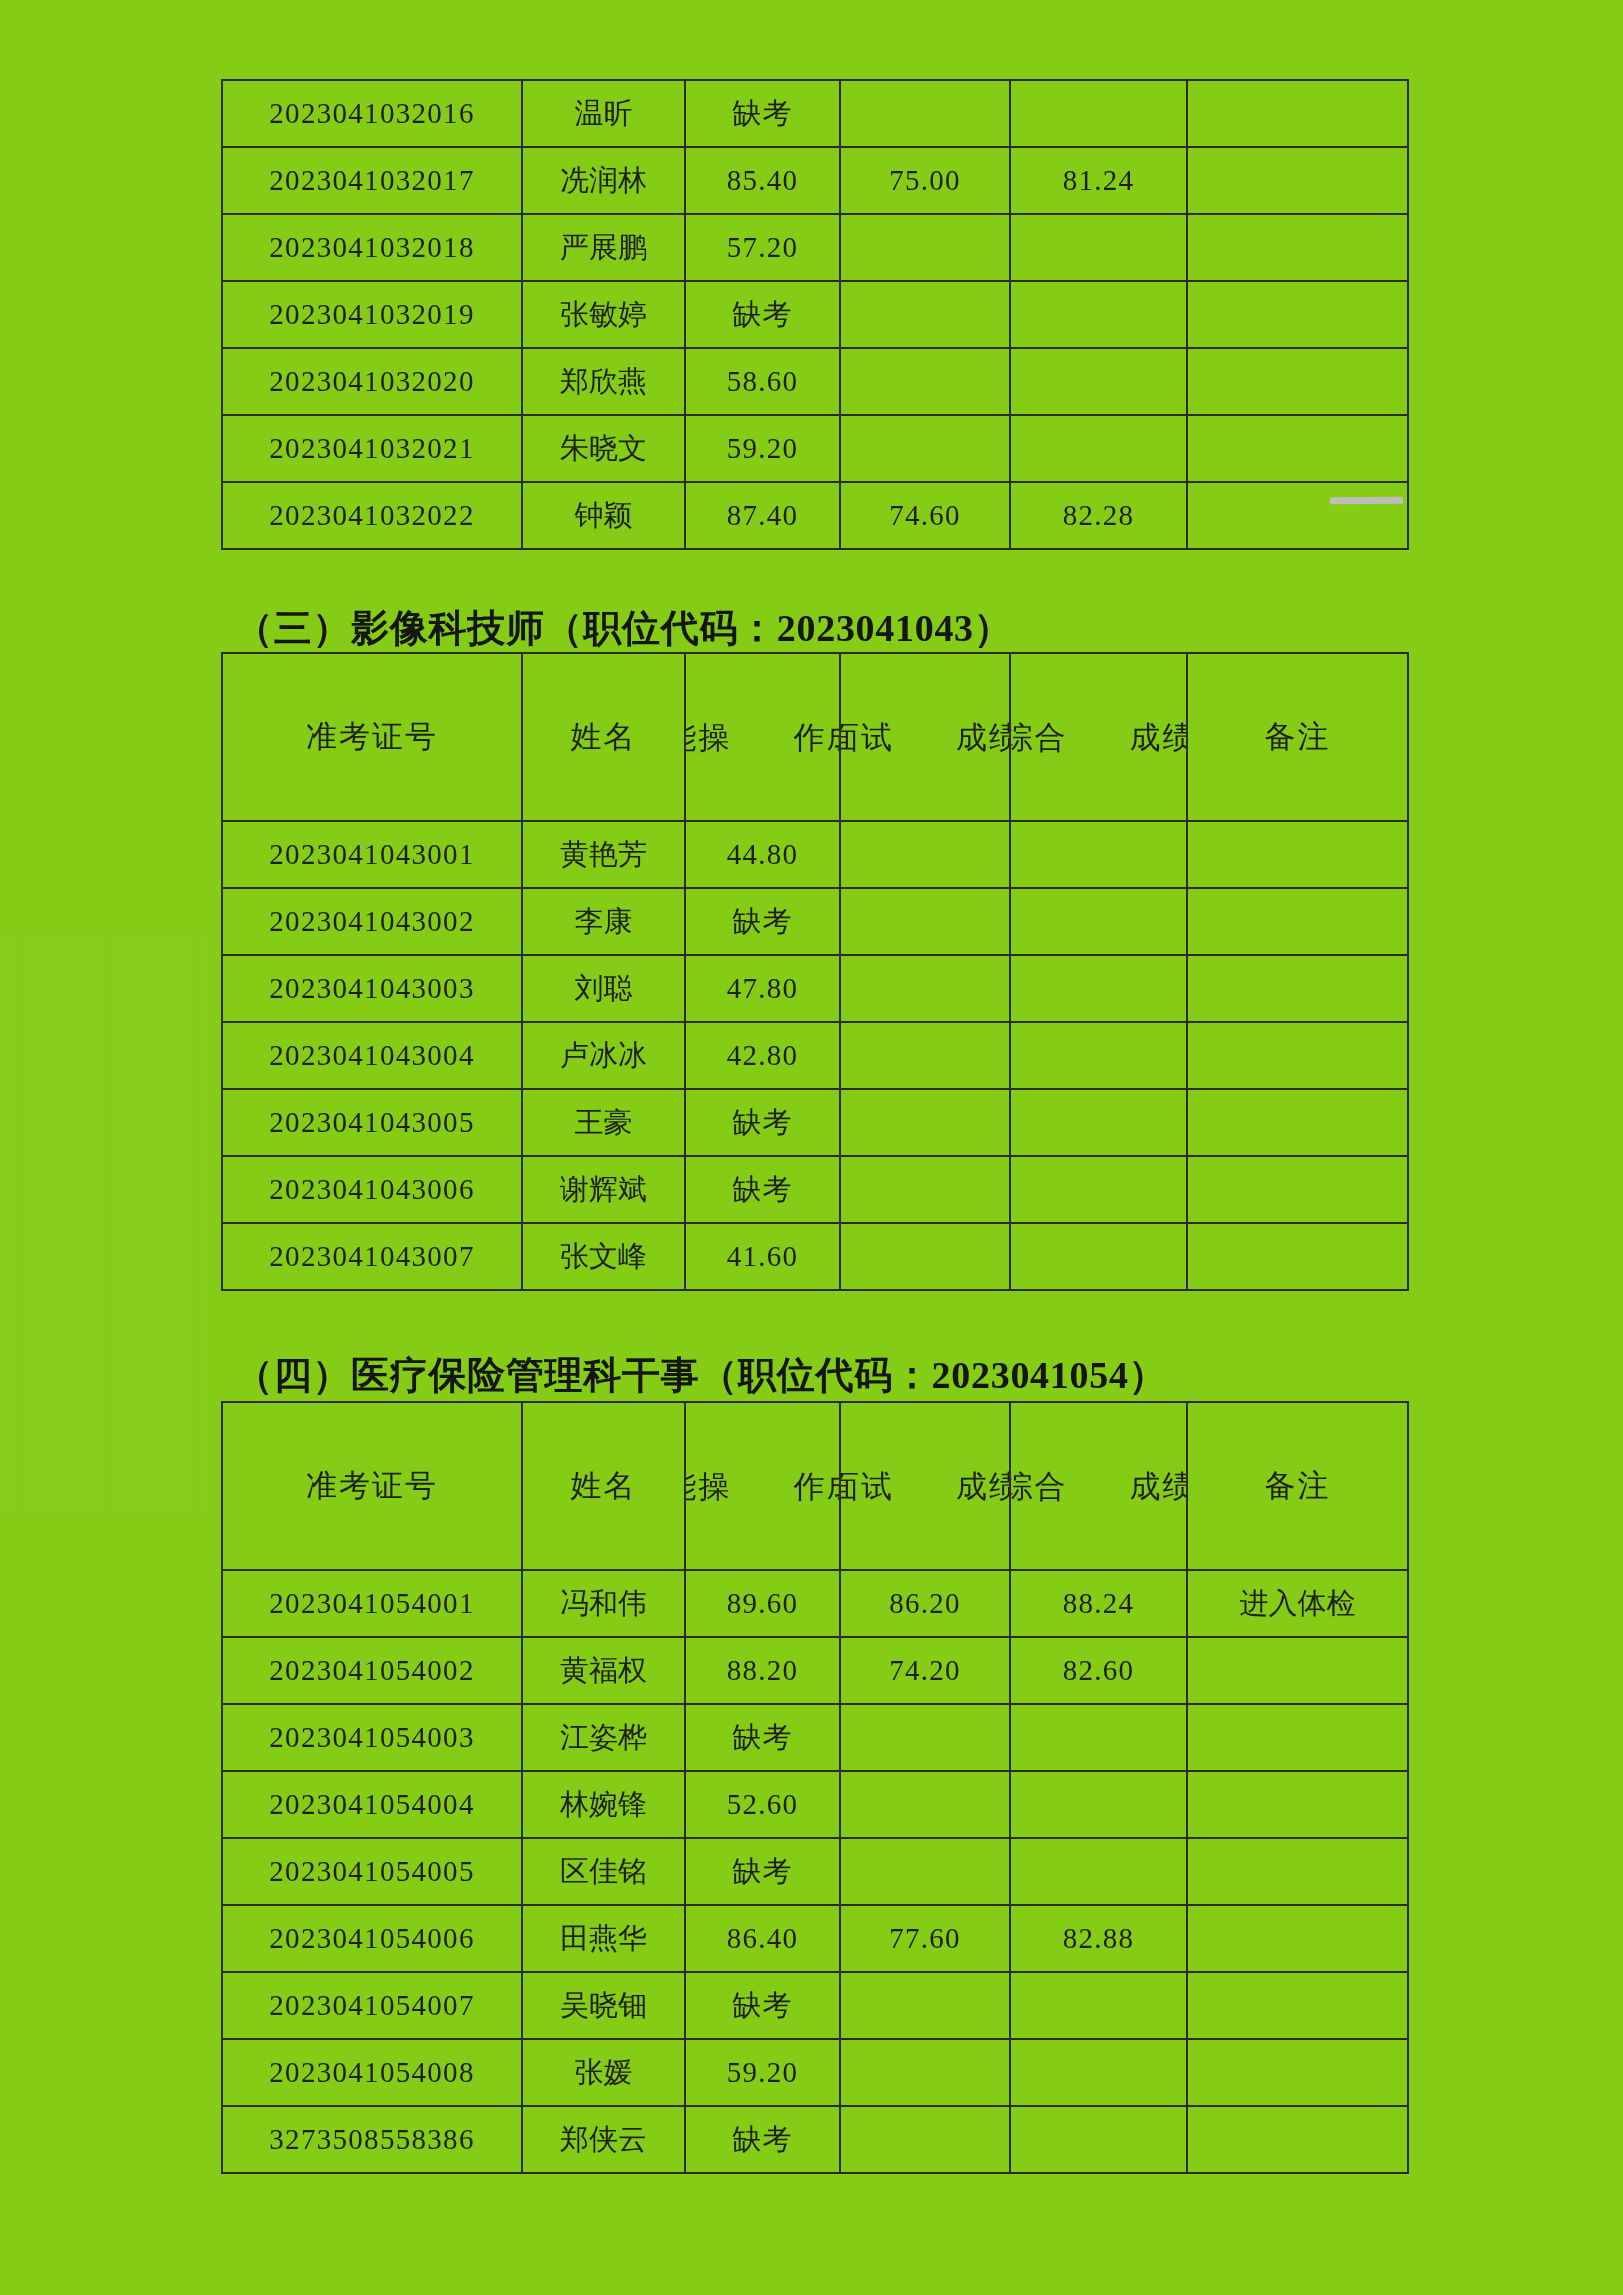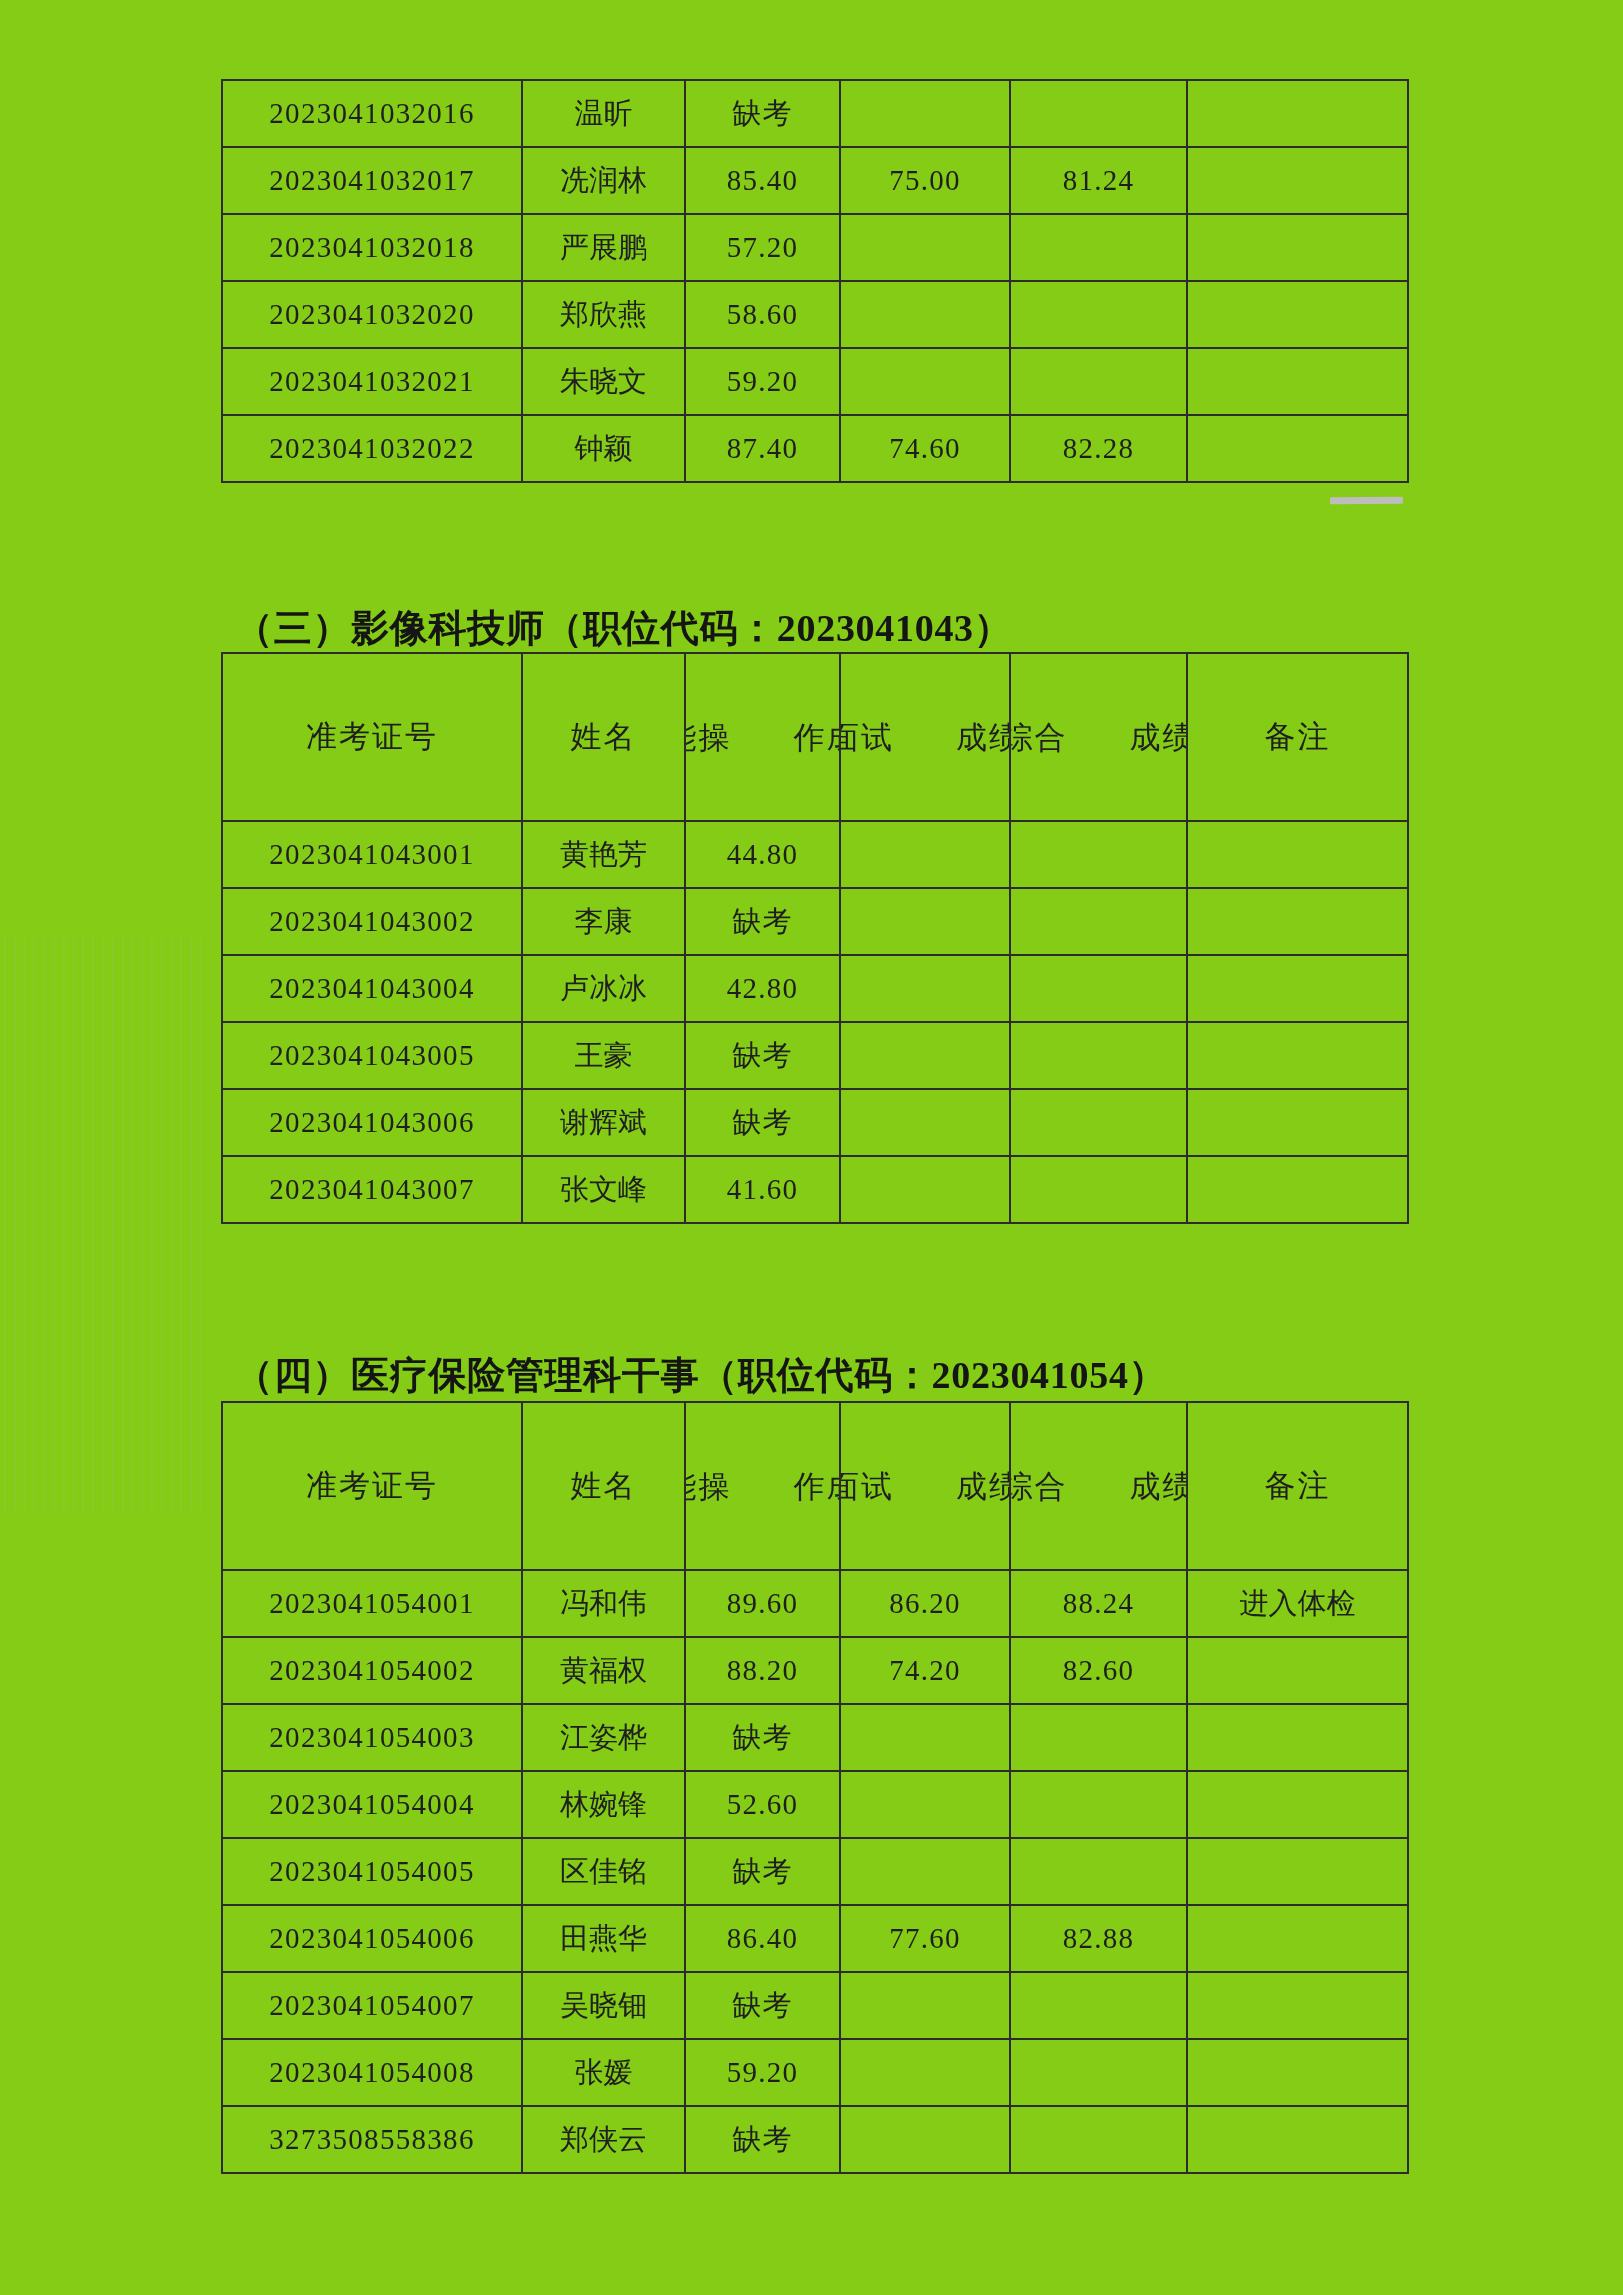--- a/index.html
+++ b/index.html
@@ -99,20 +99,28 @@
       </tr>
       <tr>
         <td class="num">2023041032018</td>
         <td>严展鹏</td>
         <td class="num">57.20</td>
         <td class="num"></td>
         <td class="num"></td>
         <td></td>
       </tr>
       <tr>
+        <td class="num">2023041032019</td>
+        <td>张敏婷</td>
+        <td class="num">缺考</td>
+        <td class="num"></td>
+        <td class="num"></td>
+        <td></td>
+      </tr>
+      <tr>
         <td class="num">2023041032020</td>
         <td>郑欣燕</td>
         <td class="num">58.60</td>
         <td class="num"></td>
         <td class="num"></td>
         <td></td>
       </tr>
       <tr>
         <td class="num">2023041032021</td>
         <td>朱晓文</td>
@@ -179,20 +187,28 @@
       </tr>
       <tr>
         <td class="num">2023041043002</td>
         <td>李康</td>
         <td class="num">缺考</td>
         <td class="num"></td>
         <td class="num"></td>
         <td></td>
       </tr>
       <tr>
+        <td class="num">2023041043003</td>
+        <td>刘聪</td>
+        <td class="num">47.80</td>
+        <td class="num"></td>
+        <td class="num"></td>
+        <td></td>
+      </tr>
+      <tr>
         <td class="num">2023041043004</td>
         <td>卢冰冰</td>
         <td class="num">42.80</td>
         <td class="num"></td>
         <td class="num"></td>
         <td></td>
       </tr>
       <tr>
         <td class="num">2023041043005</td>
         <td>王豪</td>

